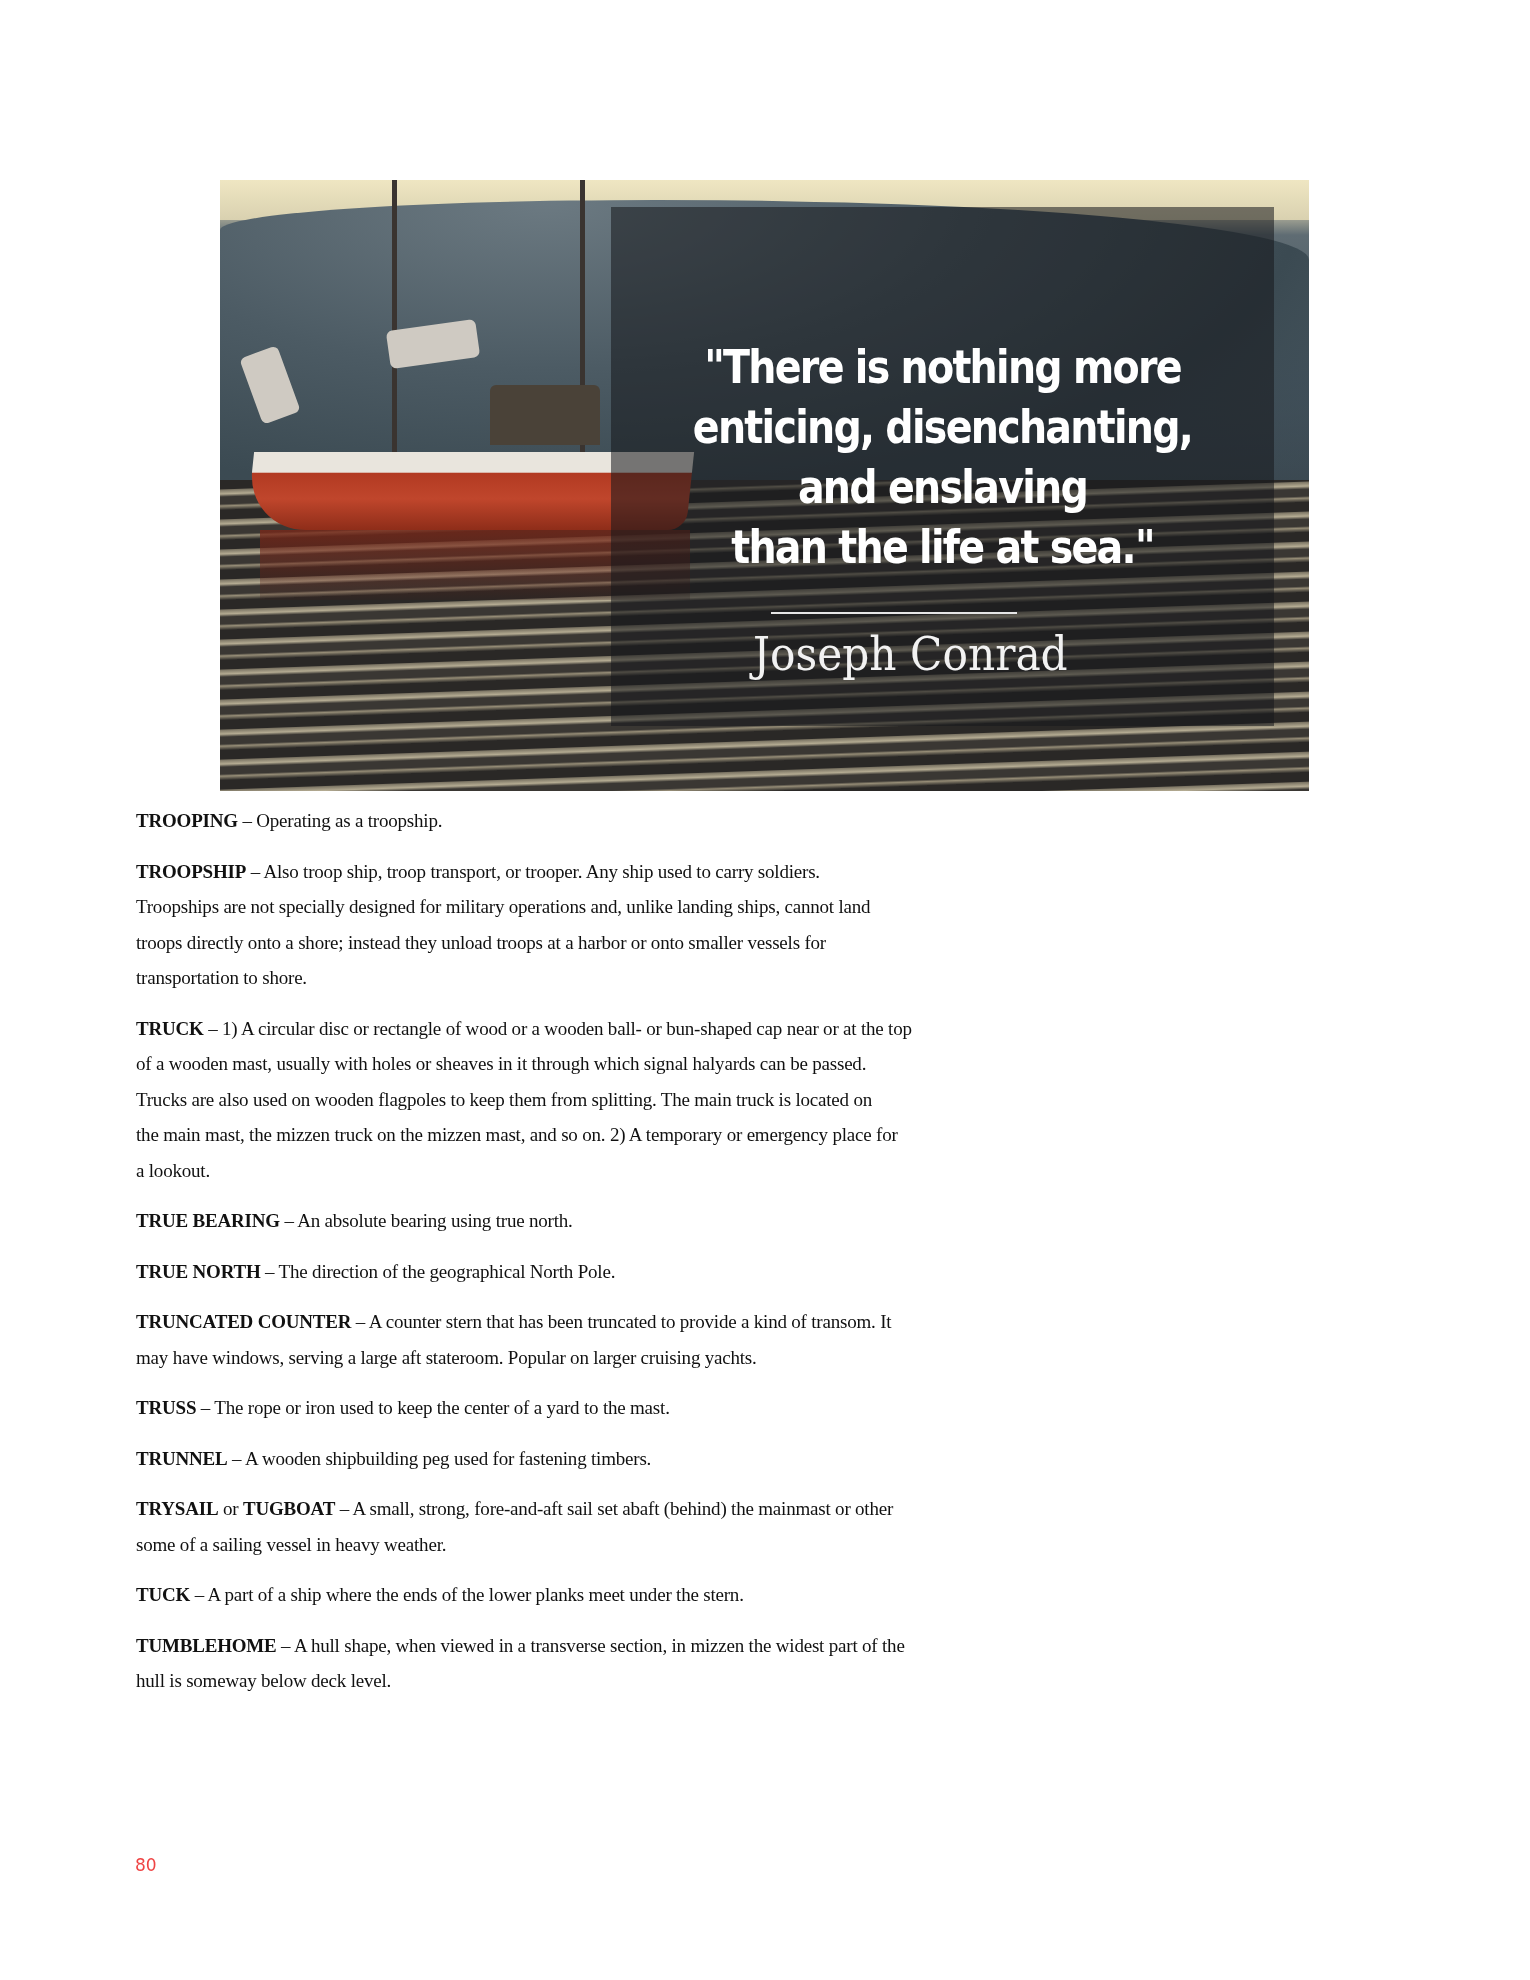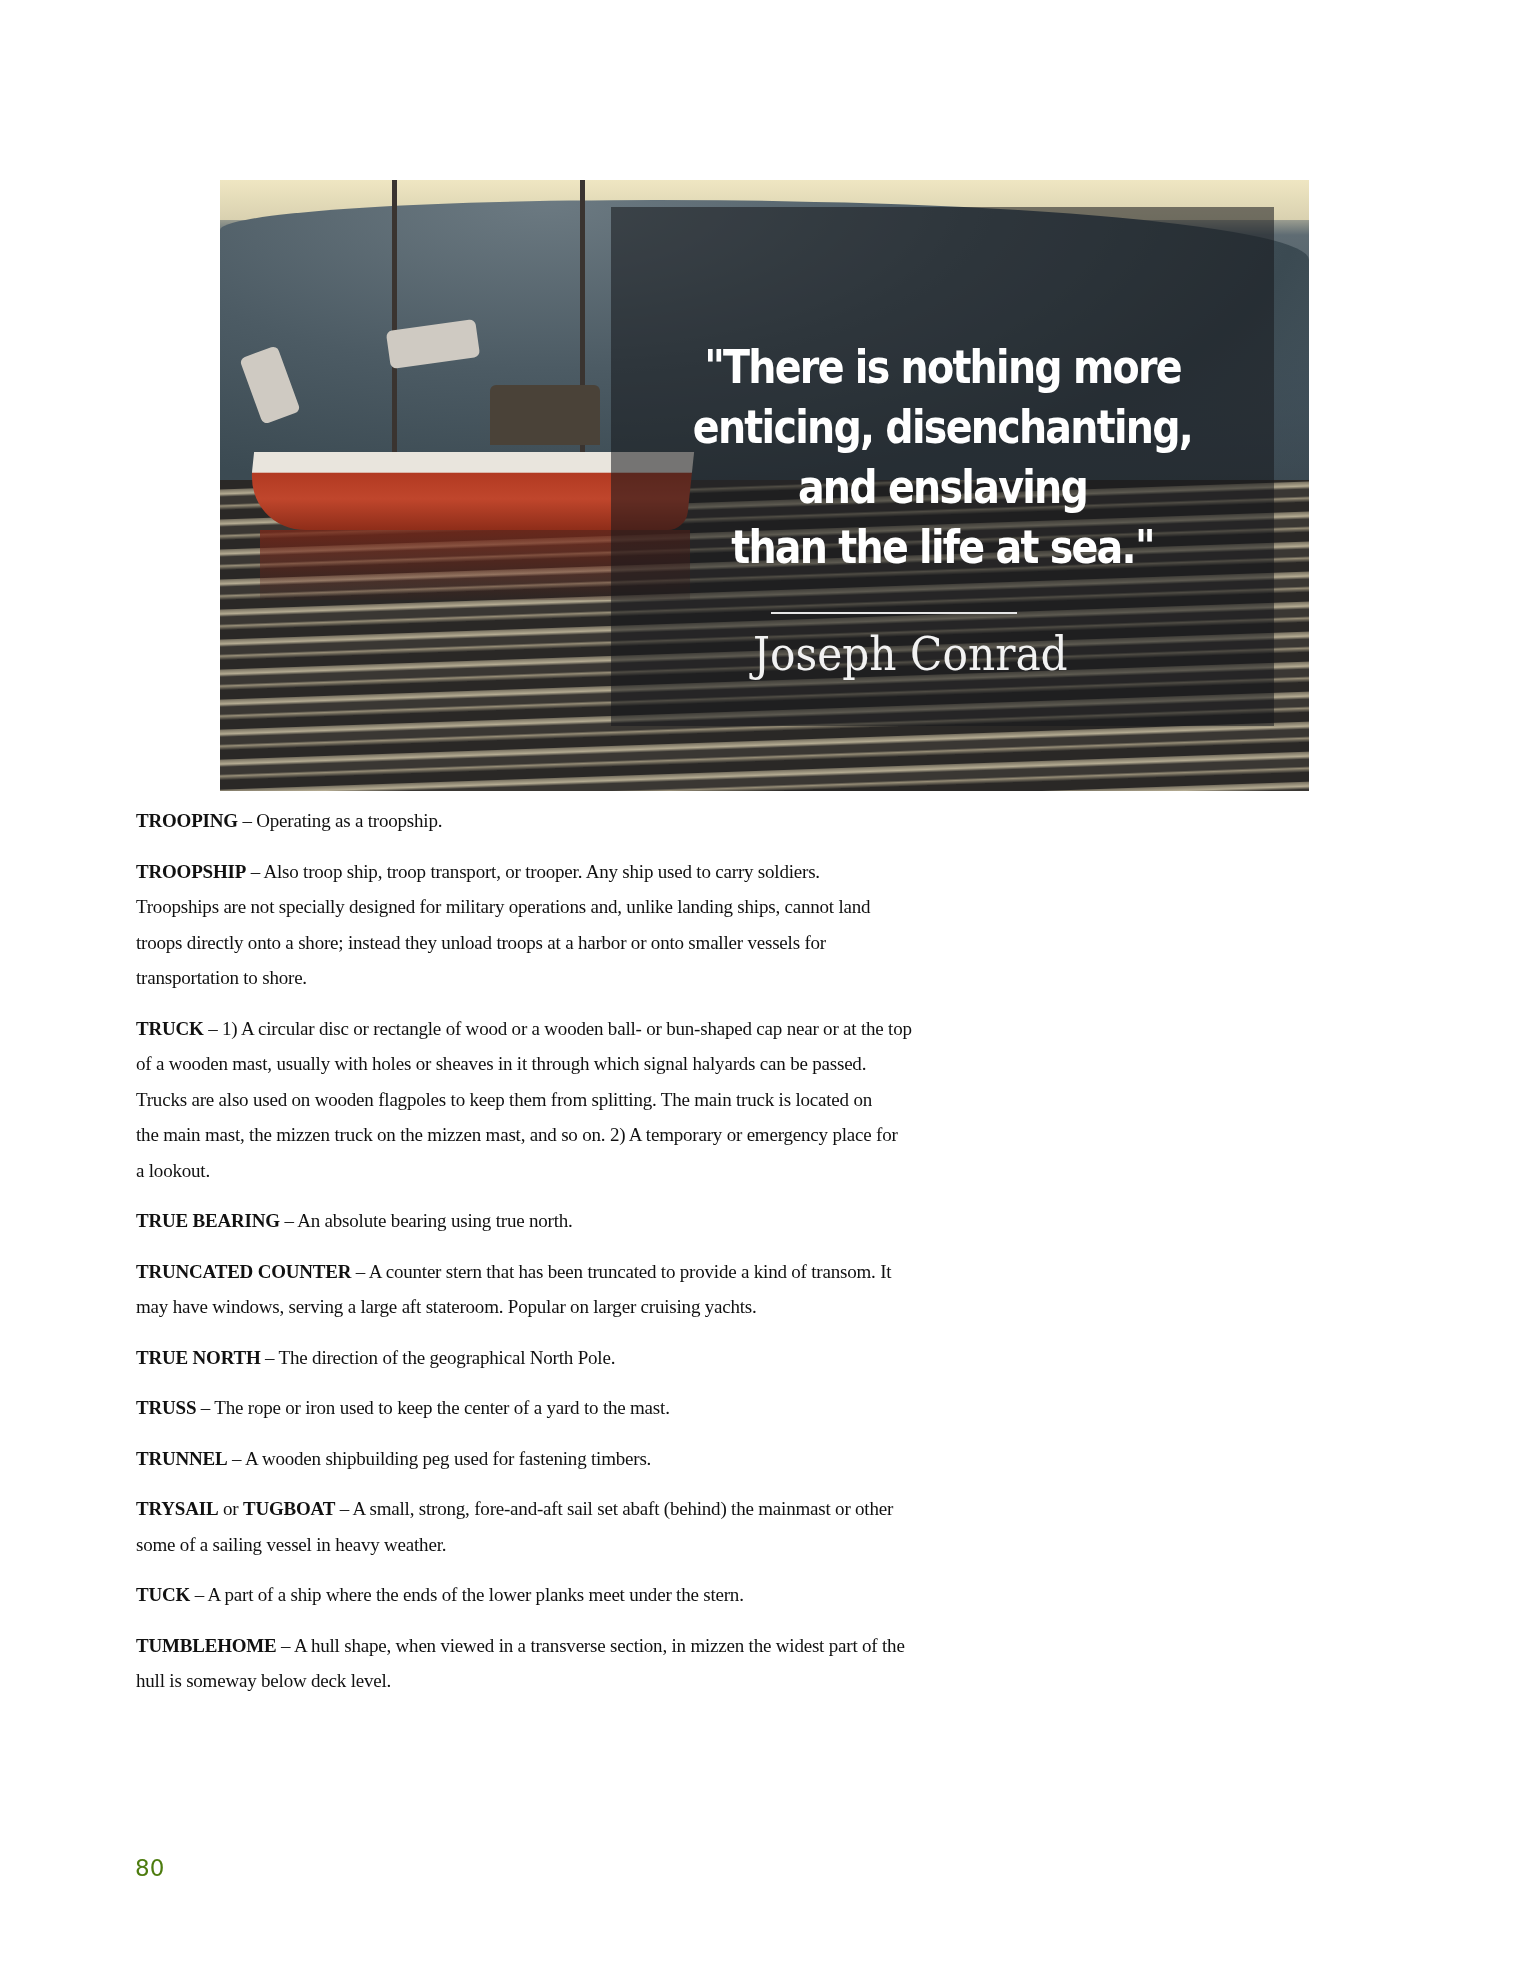--- a/index.html
+++ b/index.html
@@ -134,22 +134,22 @@
     white-space: nowrap;
   }
   .term { font-weight: bold; }
   .sep { }
 
   .page-number {
     position: absolute;
     left: 135px;
     top: 1855px;
     font-family: "DejaVu Sans", sans-serif;
-    font-size: 23px;
-    color: #4d7c0f;
+    font-size: 17px;
+    color: #ef4444;
   }
 </style>
 </head>
 <body>
 
 <div class="photo">
   <div class="sky"></div>
   <div class="hills"></div>
   <div class="water"></div>
   <div class="mast m1"></div>
@@ -170,22 +170,22 @@
     <div class="quote-divider"></div>
     <div class="quote-author">Joseph Conrad</div>
   </div>
 </div>
 
 <div class="glossary" id="glossary">
     <div class="entry"><span class="term">TROOPING</span><span class="sep"> – </span><span>Operating as a troopship.</span></div>
     <div class="entry"><span class="term">TROOPSHIP</span><span class="sep"> – </span><span>Also troop ship, troop transport, or trooper. Any ship used to carry soldiers.</span><br><span>Troopships are not specially designed for military operations and, unlike landing ships, cannot land</span><br><span>troops directly onto a shore; instead they unload troops at a harbor or onto smaller vessels for</span><br><span>transportation to shore.</span></div>
     <div class="entry"><span class="term">TRUCK</span><span class="sep"> – </span><span>1) A circular disc or rectangle of wood or a wooden ball- or bun-shaped cap near or at the top</span><br><span>of a wooden mast, usually with holes or sheaves in it through which signal halyards can be passed.</span><br><span>Trucks are also used on wooden flagpoles to keep them from splitting. The main truck is located on</span><br><span>the main mast, the mizzen truck on the mizzen mast, and so on. 2) A temporary or emergency place for</span><br><span>a lookout.</span></div>
     <div class="entry"><span class="term">TRUE BEARING</span><span class="sep"> – </span><span>An absolute bearing using true north.</span></div>
+    <div class="entry"><span class="term">TRUE NORTH</span><span class="sep"> – </span><span>The direction of the geographical North Pole.</span></div>
     <div class="entry"><span class="term">TRUNCATED COUNTER</span><span class="sep"> – </span><span>A counter stern that has been truncated to provide a kind of transom. It</span><br><span>may have windows, serving a large aft stateroom. Popular on larger cruising yachts.</span></div>
-    <div class="entry"><span class="term">TRUE NORTH</span><span class="sep"> – </span><span>The direction of the geographical North Pole.</span></div>
     <div class="entry"><span class="term">TRUSS</span><span class="sep"> – </span><span>The rope or iron used to keep the center of a yard to the mast.</span></div>
     <div class="entry"><span class="term">TRUNNEL</span><span class="sep"> – </span><span>A wooden shipbuilding peg used for fastening timbers.</span></div>
     <div class="entry"><span class="term">TRYSAIL</span><span> or </span><span class="term">TUGBOAT</span><span class="sep"> – </span><span>A small, strong, fore-and-aft sail set abaft (behind) the mainmast or other</span><br><span>some of a sailing vessel in heavy weather.</span></div>
     <div class="entry"><span class="term">TUCK</span><span class="sep"> – </span><span>A part of a ship where the ends of the lower planks meet under the stern.</span></div>
     <div class="entry"><span class="term">TUMBLEHOME</span><span class="sep"> – </span><span>A hull shape, when viewed in a transverse section, in mizzen the widest part of the</span><br><span>hull is someway below deck level.</span></div>
   </div>
 
 <div class="page-number">80</div>
 
 </body></html>

